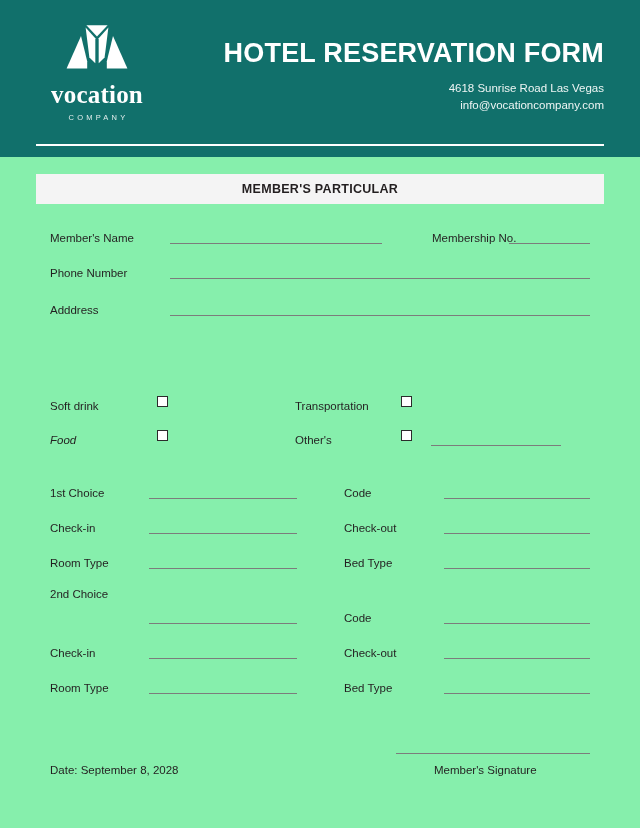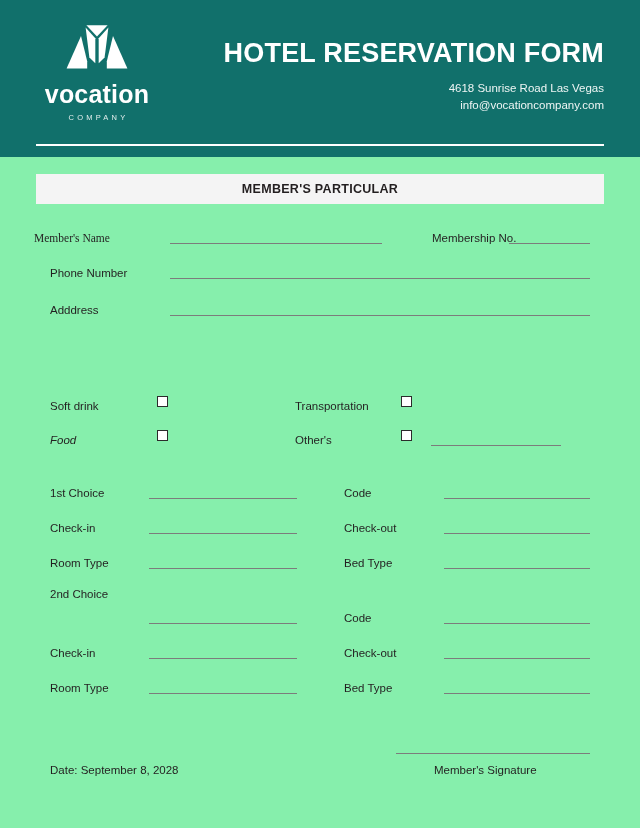--- a/index.html
+++ b/index.html
@@ -31,21 +31,21 @@
     width: 122px;
     text-align: center;
   }
   .logo-mark {
     width: 72px;
     height: 52px;
     margin: 0 auto;
     display: block;
   }
   .logo-word {
-    font-family: Liberation Sans, sans-serif;
+    font-family: Liberation Serif, serif;
     font-weight: 700;
     font-size: 25px;
     letter-spacing: 0.2px;
     color: #ffffff;
     margin-top: 6px;
     line-height: 1;
   }
   .logo-sub {
     font-family: "Liberation Sans", sans-serif;
     font-size: 7.5px;
@@ -159,21 +159,21 @@
 
   <div class="header-rule"></div>
 </div>
 
 <div class="sheet">
 
   <div class="section-band" style="top:17px;">
     <span class="section-band-label">MEMBER'S PARTICULAR</span>
   </div>
 
-  <div class="lbl" style="left:34px; top:76px;font-family:Liberation Serif, serif;">Member's Name</div>
+  <div class="lbl" style="left:50px; top:76px;">Member's Name</div>
   <div class="rule" style="left:170px; top:86px; width:212px;"></div>
 
   <div class="lbl" style="left:401px; top:76px;padding-left:31px;">Membership No.</div>
   <div class="rule" style="left:509px; top:86px; width:81px;"></div>
 
   <div class="lbl" style="left:50px; top:111px;">Phone Number</div>
   <div class="rule" style="left:170px; top:121px; width:420px;"></div>
 
   <div class="lbl" style="left:50px; top:148px;">Adddress</div>
   <div class="rule" style="left:170px; top:158px; width:420px;"></div>

